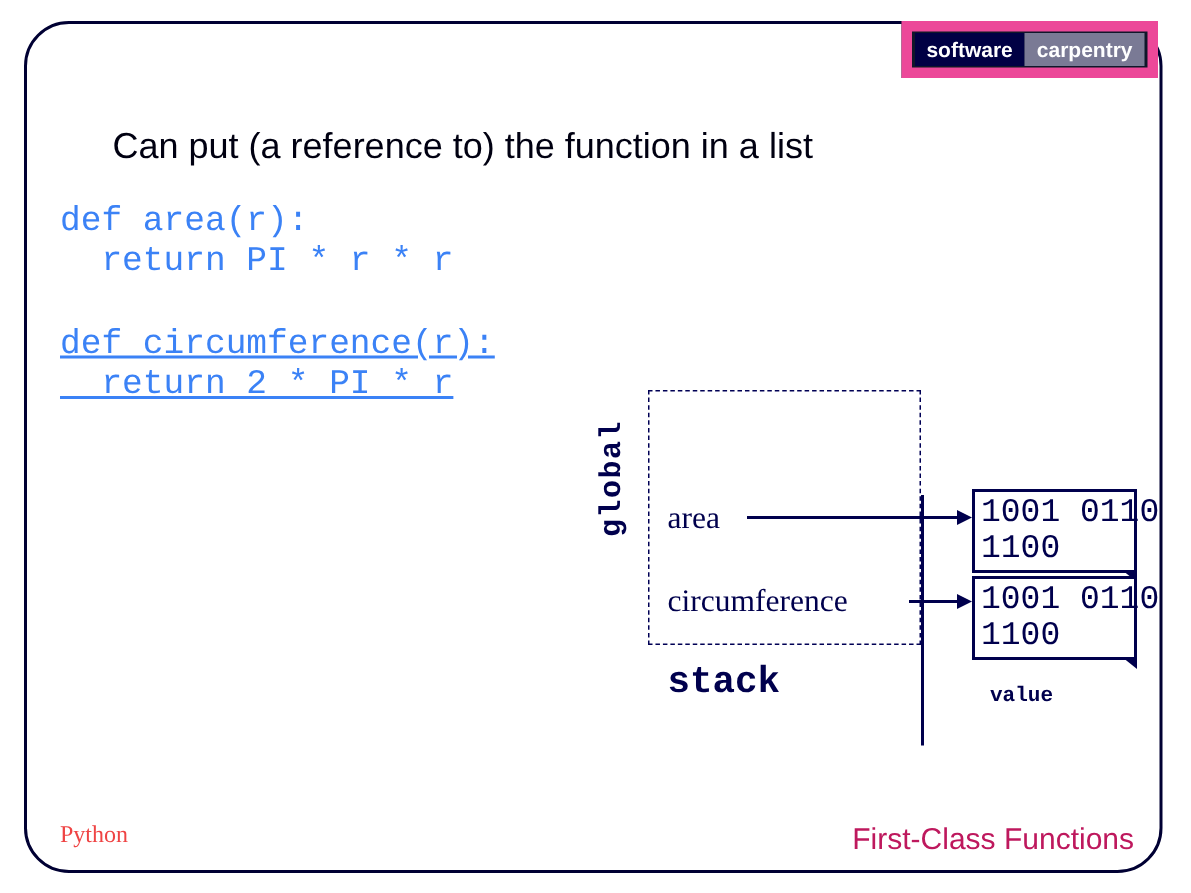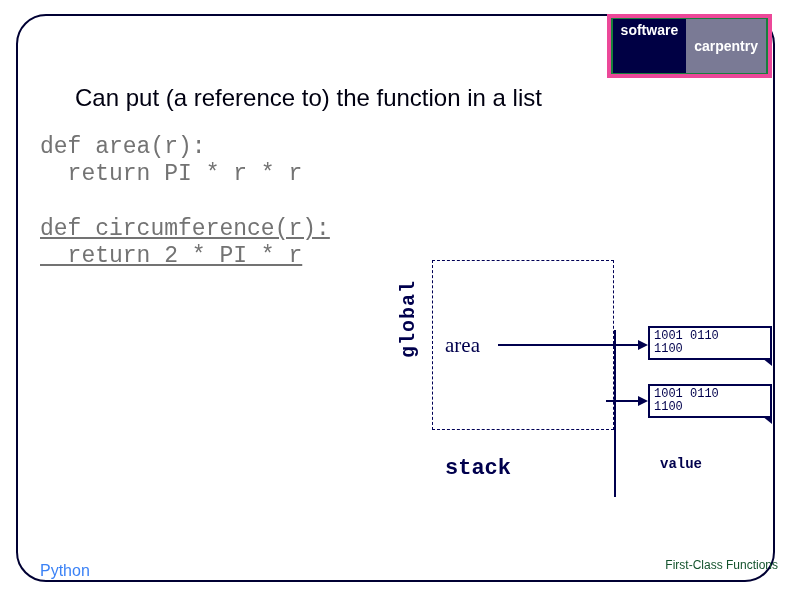--- a/index.html
+++ b/index.html
@@ -15,53 +15,53 @@
     position: absolute;
     left: 16px; top: 14px;
     width: 759px; height: 568px;
     border: 2px solid #000033;
     border-radius: 30px;
     padding: 0;
   }
   .logo {
     position: absolute;
     right: 22px; top: 14px;
-    background: #15803d;
+    background: #0f172a;
     padding: 1px 2px;
-    border: 4px solid #ec4899;
+    border: 7px solid #ec4899;
   }
   .logo-inner {
     display: flex;
     align-items: stretch;
     font-weight: bold;
     font-size: 14px;
     line-height: 22px;
   }
   .logo-sw {
     background: #000044;
     color: #fff;
     padding: 0 8px;
   }
   .logo-cp {
     background: #7a7a95;
     color: #fff;
-    padding: 16px 8px;
+    padding: 0 8px;
   }
   .title {
     position: absolute;
     left: 75px; top: 84px;
     font-size: 24px;
     color: #000011;
   }
   .code {
     position: absolute;
     left: 40px;
     font-family: "Courier New", monospace;
     font-size: 23px;
-    color: #737373;
+    color: #3b82f6;
     white-space: pre;
     line-height: 1.18;
   }
   .code1 { top: 134px; }
   .code2 { top: 216px; text-decoration: underline; }
   .diagram {
     position: absolute;
     left: 410px; top: 260px;
     width: 360px; height: 235px;
   }
@@ -80,23 +80,23 @@
   .entry-area { left: 35px; top: 73px; }
   .entry-circ { left: 35px; top: 128px; }
   .vert-line {
     position: absolute;
     left: 204px; top: 70px;
     width: 0; height: 167px;
     border-left: 2px solid #00004d;
   }
   .bin-box {
     position: absolute;
-    width: 124px;
-    font-family: "Courier New", monospace;
-    font-size: 12px;
+    width: 110px;
+    font-family: "Courier New", monospace;
+    font-size: 22px;
     color: #00004d;
     border: 2px solid #00004d;
     background: #fff;
     padding: 2px 4px;
     line-height: 1.1;
   }
   .bin-box::after {
     content: "";
     position: absolute;
     right: -2px; bottom: -8px;
@@ -119,46 +119,47 @@
     font-family: "Courier New", monospace;
     font-size: 20px;
     color: #00004d;
     font-weight: bold;
     transform: rotate(-90deg);
     transform-origin: left top;
     letter-spacing: 1px;
   }
   .stack-label {
     position: absolute;
-    left: 35px; top: 196px;
-    font-family: "Courier New", monospace;
-    font-size: 22px;
+    left: 35px; top: 180px;
+    font-family: "Courier New", monospace;
+    font-size: 25px;
     color: #00004d;
     font-weight: bold;
   }
   .value-label {
     position: absolute;
     left: 250px; top: 196px;
     font-family: "Courier New", monospace;
     font-size: 14px;
     color: #00004d;
     font-weight: bold;
   }
   svg.arrow { position: absolute; }
   .footer-left {
     position: absolute;
-    left: 40px; bottom: 15px;
+    left: 40px; bottom: 29px;
     font-size: 16px;
-    color: #3b82f6;
+    color: #ef4444;
+    font-family: Liberation Serif, serif;
   }
   .footer-right {
     position: absolute;
-    right: 16px; bottom: 23px;
-    font-size: 12px;
-    color: #14532d;
+    right: 38px; bottom: 23px;
+    font-size: 20px;
+    color: #be185d;
   }
 </style>
 </head>
 <body>
 
 <div class="slide-border"></div>
 
 <div class="logo">
   <div class="logo-inner">
     <span class="logo-sw">software</span>
@@ -171,20 +172,21 @@
 <div class="code code1">def area(r):
   return PI * r * r</div>
 <div class="code code2">def circumference(r):
   return 2 * PI * r</div>
 
 <div class="diagram">
   <div class="dashed-box"></div>
   <div class="global-label">global</div>
 
   <div class="entry entry-area">area</div>
+  <div class="entry entry-circ">circumference</div>
 
   <div class="vert-line"></div>
 
   <div class="bin-box bin1"><span style="white-space:pre;">1001 0110
 1100</span><span class="inner-fold"></span></div>
   <div class="bin-box bin2"><span style="white-space:pre;">1001 0110
 1100</span><span class="inner-fold"></span></div>
 
   <svg class="arrow" style="left:88px; top:77px;" width="150" height="20">
     <line x1="0" y1="8" x2="140" y2="8" stroke="#00004d" stroke-width="2"></line>

